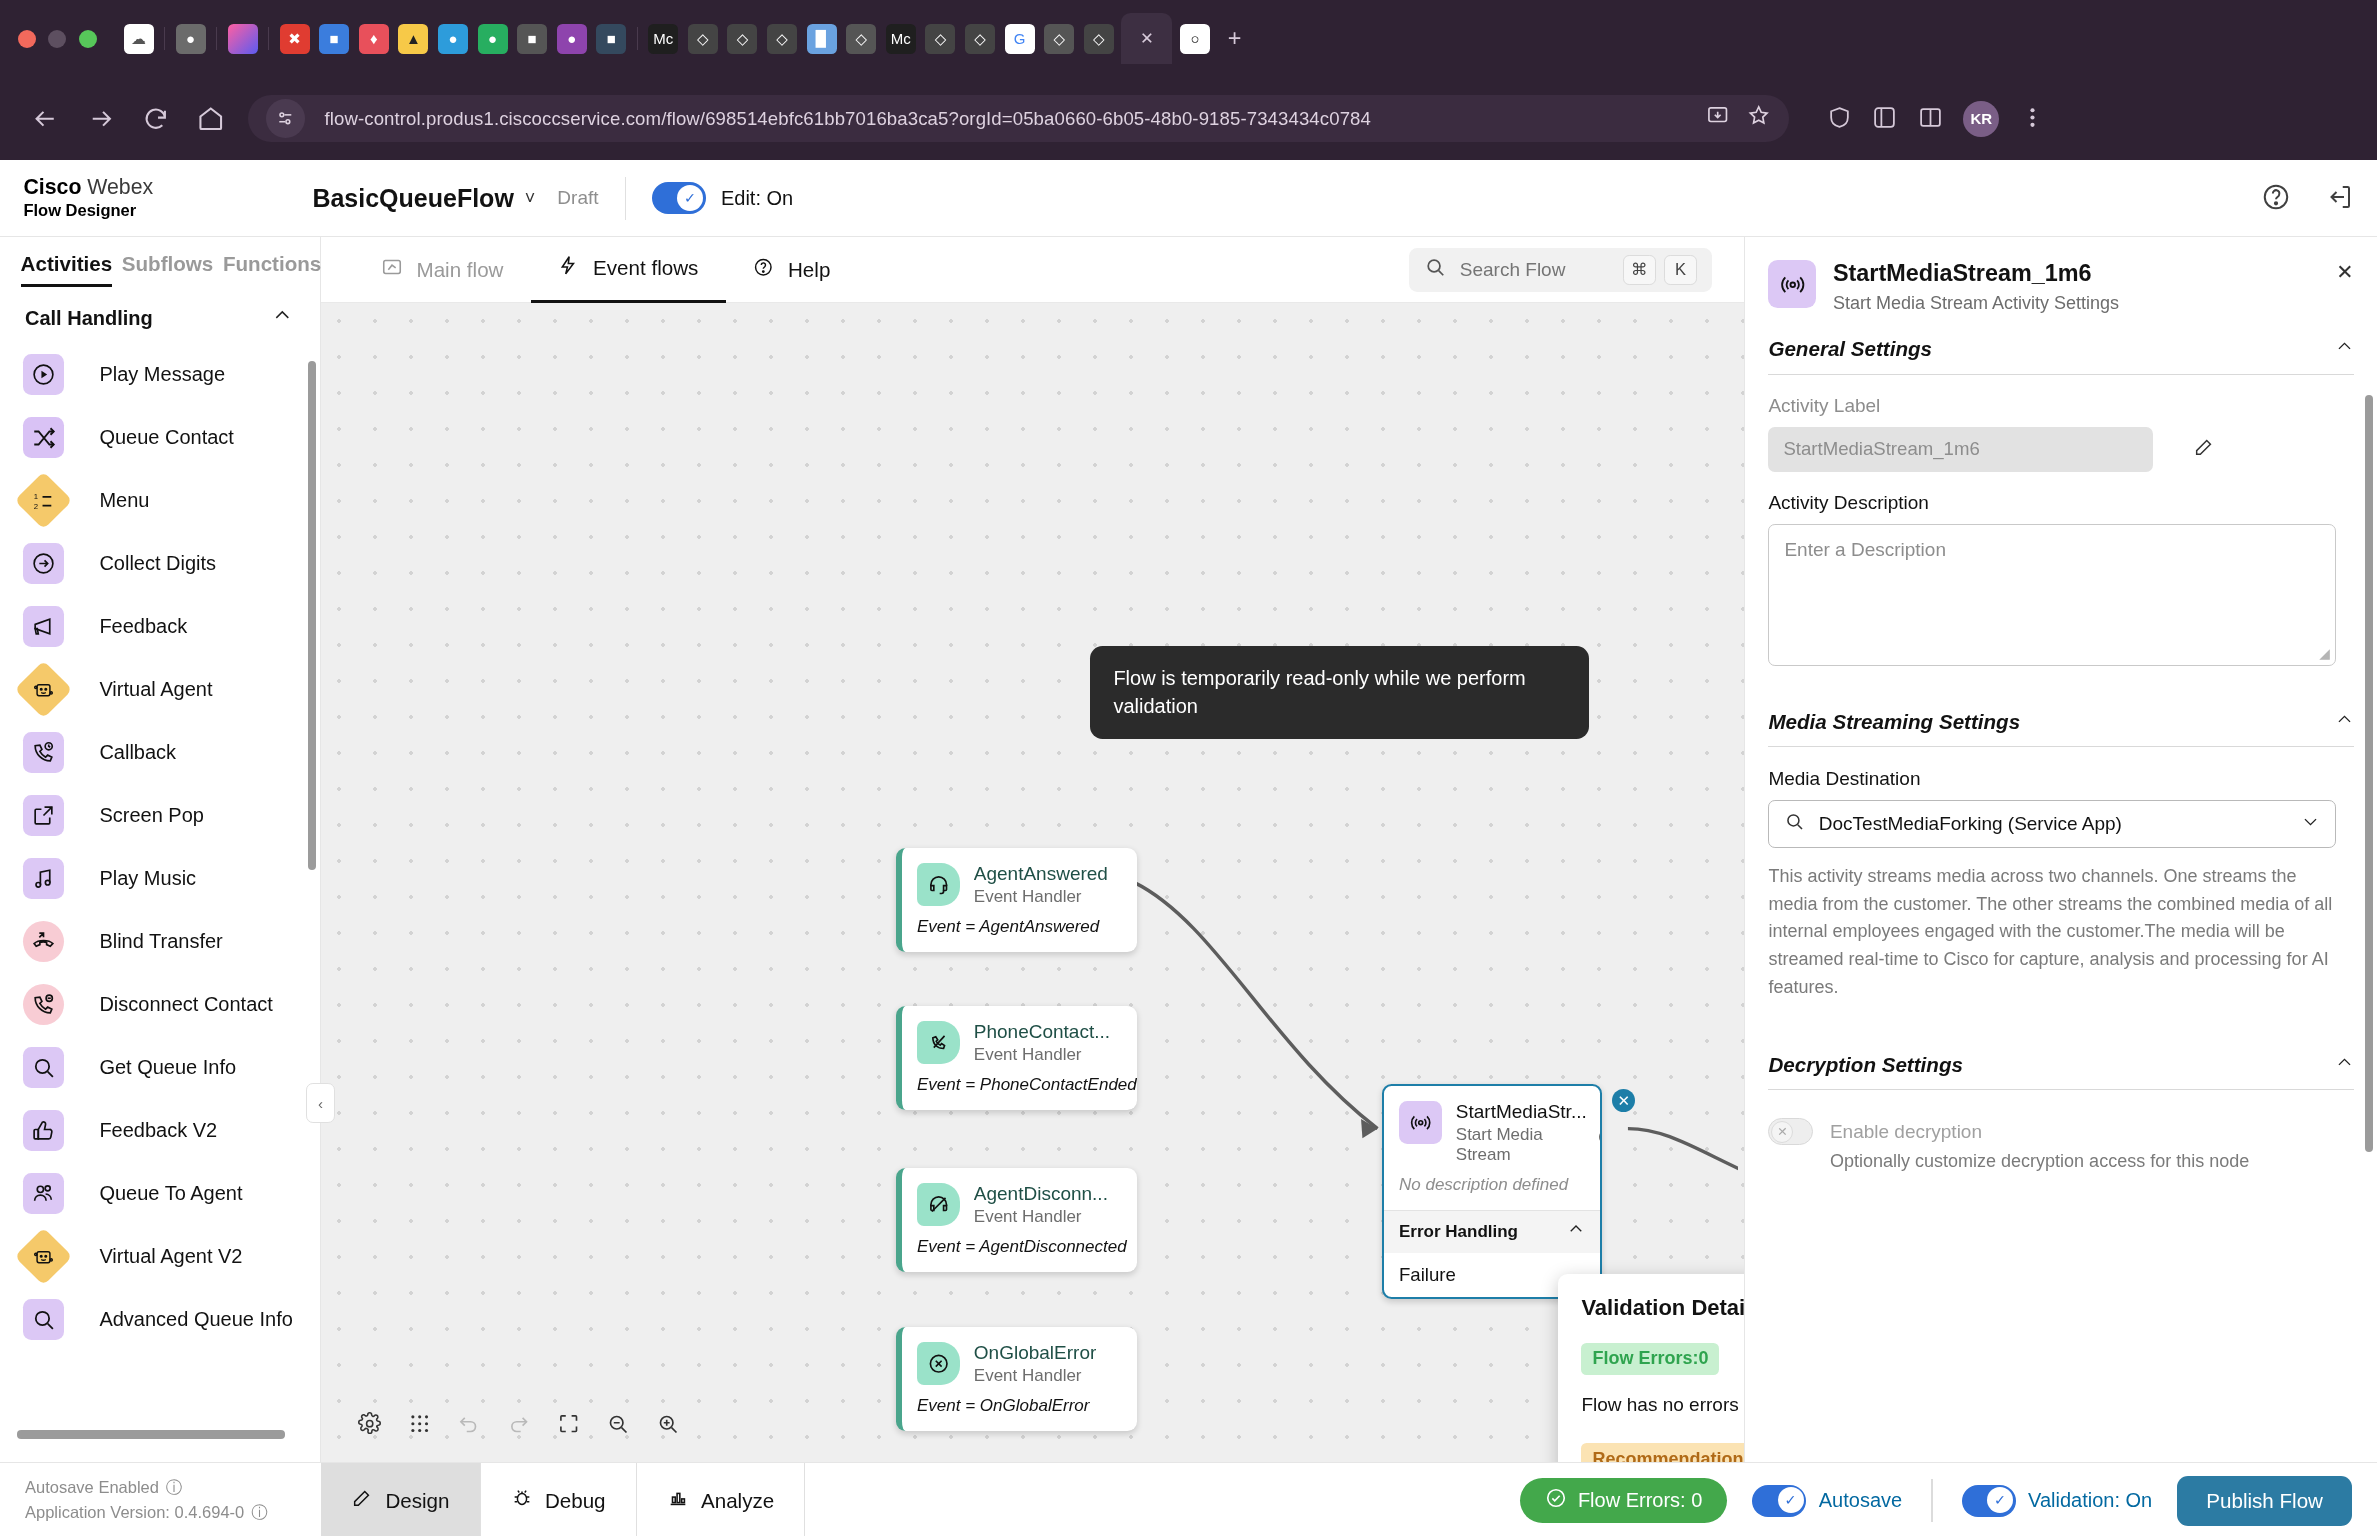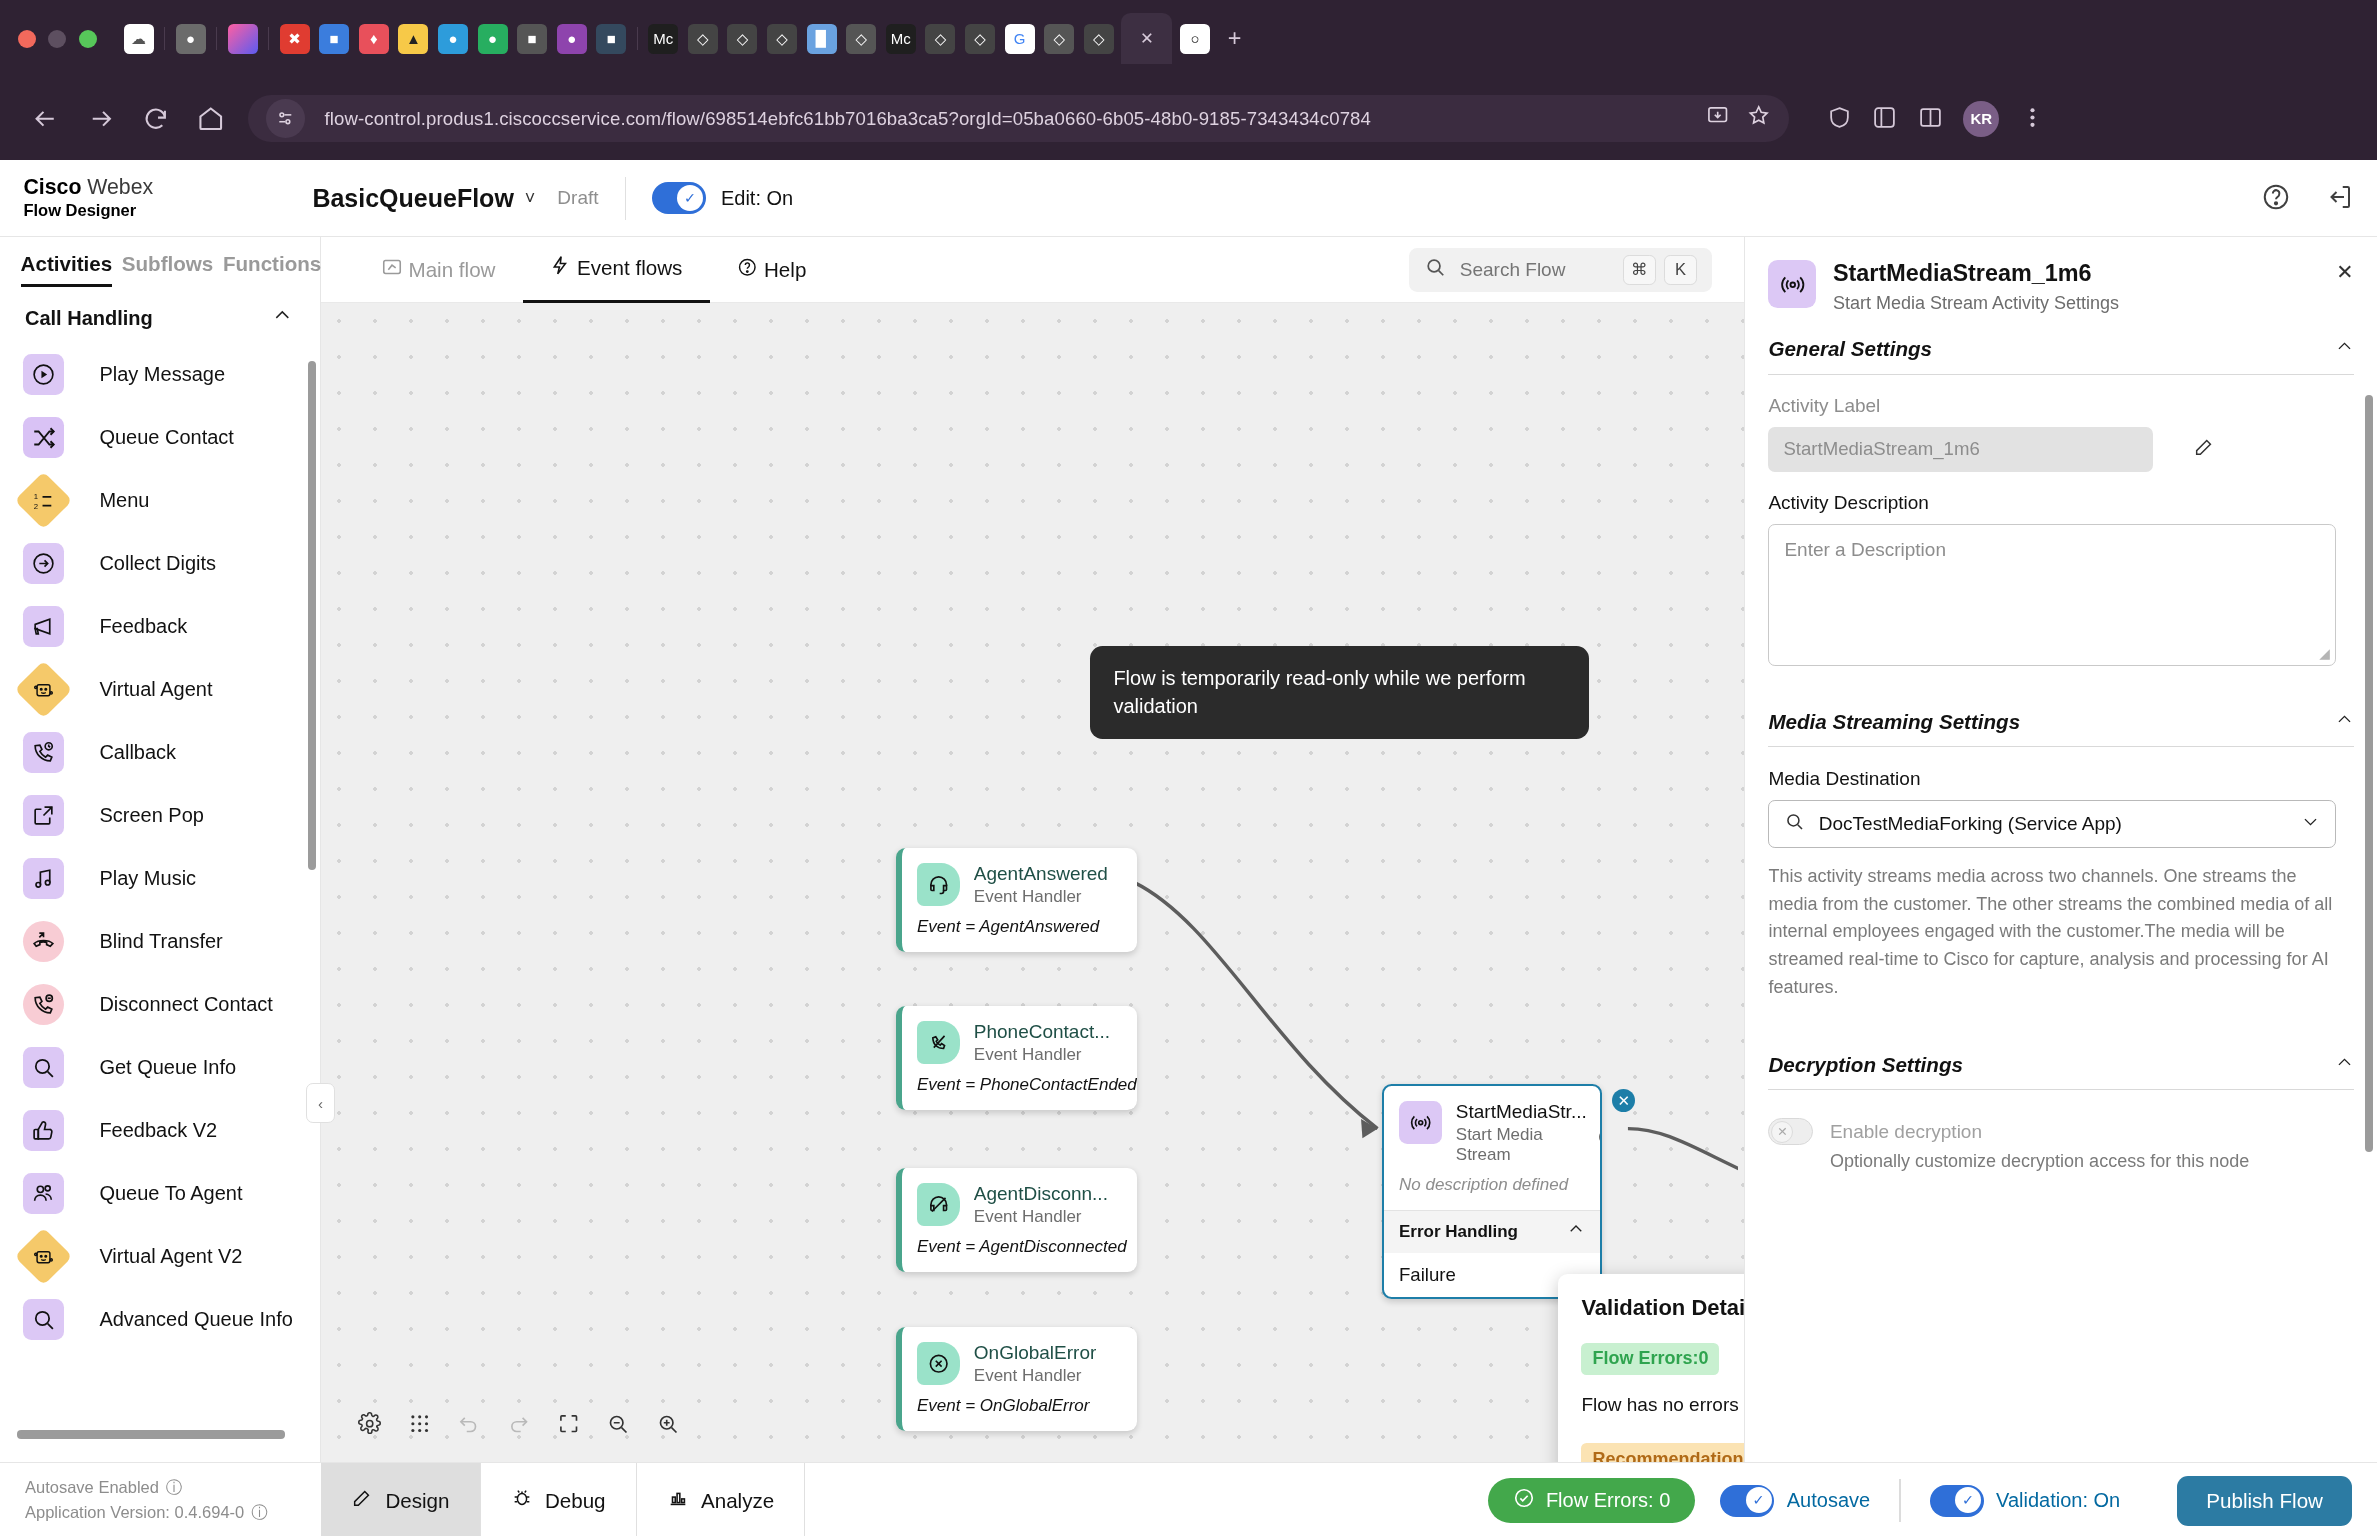--- a/index.html
+++ b/index.html
@@ -105,21 +105,21 @@
     display: flex; align-items: center; justify-content: center; font-size: 15px; color: #666; z-index: 9;
   }
 
   
   .canvas-col { flex: 1; position: relative; display: flex; flex-direction: column; min-width: 0; }
   .canvas-tabs {
     height: 66px; display: flex; align-items: center; padding: 0 32px; gap: 0;
     background: #fff; border-bottom: 0.7px solid #e9e9e9;
   }
   .ctab {
-    display: flex; align-items: center; gap: 6px; font-size: 20.6px; color: #9a9a9a;
+    display: flex; align-items: center; gap: 14px; font-size: 20.6px; color: #9a9a9a;
     height: 66px; padding: 0 27.5px;
   }
   .ctab.active { color: #121212; border-bottom: 3.4px solid #121212; font-weight: normal; }
   .search-flow {
     margin-left: auto; width: 303px; height: 44px; background: #f1f1f1; border-radius: 8.3px;
     display: flex; align-items: center; padding: 0 15px; gap: 13.8px; color: #757575; font-size: 19px;
   }
   .kbd {
     width: 33px; height: 30px; border-radius: 6.2px; background: #f7f7f7; border: 0.7px solid #dcdcdc;
     display: flex; align-items: center; justify-content: center; font-size: 16.5px; color: #444;
@@ -257,21 +257,21 @@
   .mode-btn.active { background: #dedede; }
   .foot-right { margin-left: auto; display: flex; align-items: center; gap: 25px; padding-right: 25px; }
   .pill-green {
     height: 45px; border-radius: 23px; background: #43a84b; color: #fff; font-size: 20px;
     display: flex; align-items: center; gap: 11px; padding: 0 25px;
   }
   .foot-div { width: 1.4px; height: 43px; background: #dcdcdc; margin: 0 4.1px; }
   .foot-tgl-label { font-size: 20px; color: #0369a1; margin-left: 12.4px; }
   .btn-publish {
     height: 50px; border-radius: 11px; background: #2c7ba3; color: #fff; font-size: 20.6px;
-    display: flex; align-items: center; padding: 0 29px; margin-left: 32px;
+    display: flex; align-items: center; padding: 0 29px;
   }
 </style>
 </head>
 <body>
 
 <div class="browser-chrome">
   <div class="tabstrip">
     <div class="traffic">
       <div class="tl r"></div>
       <div class="tl y"></div>

